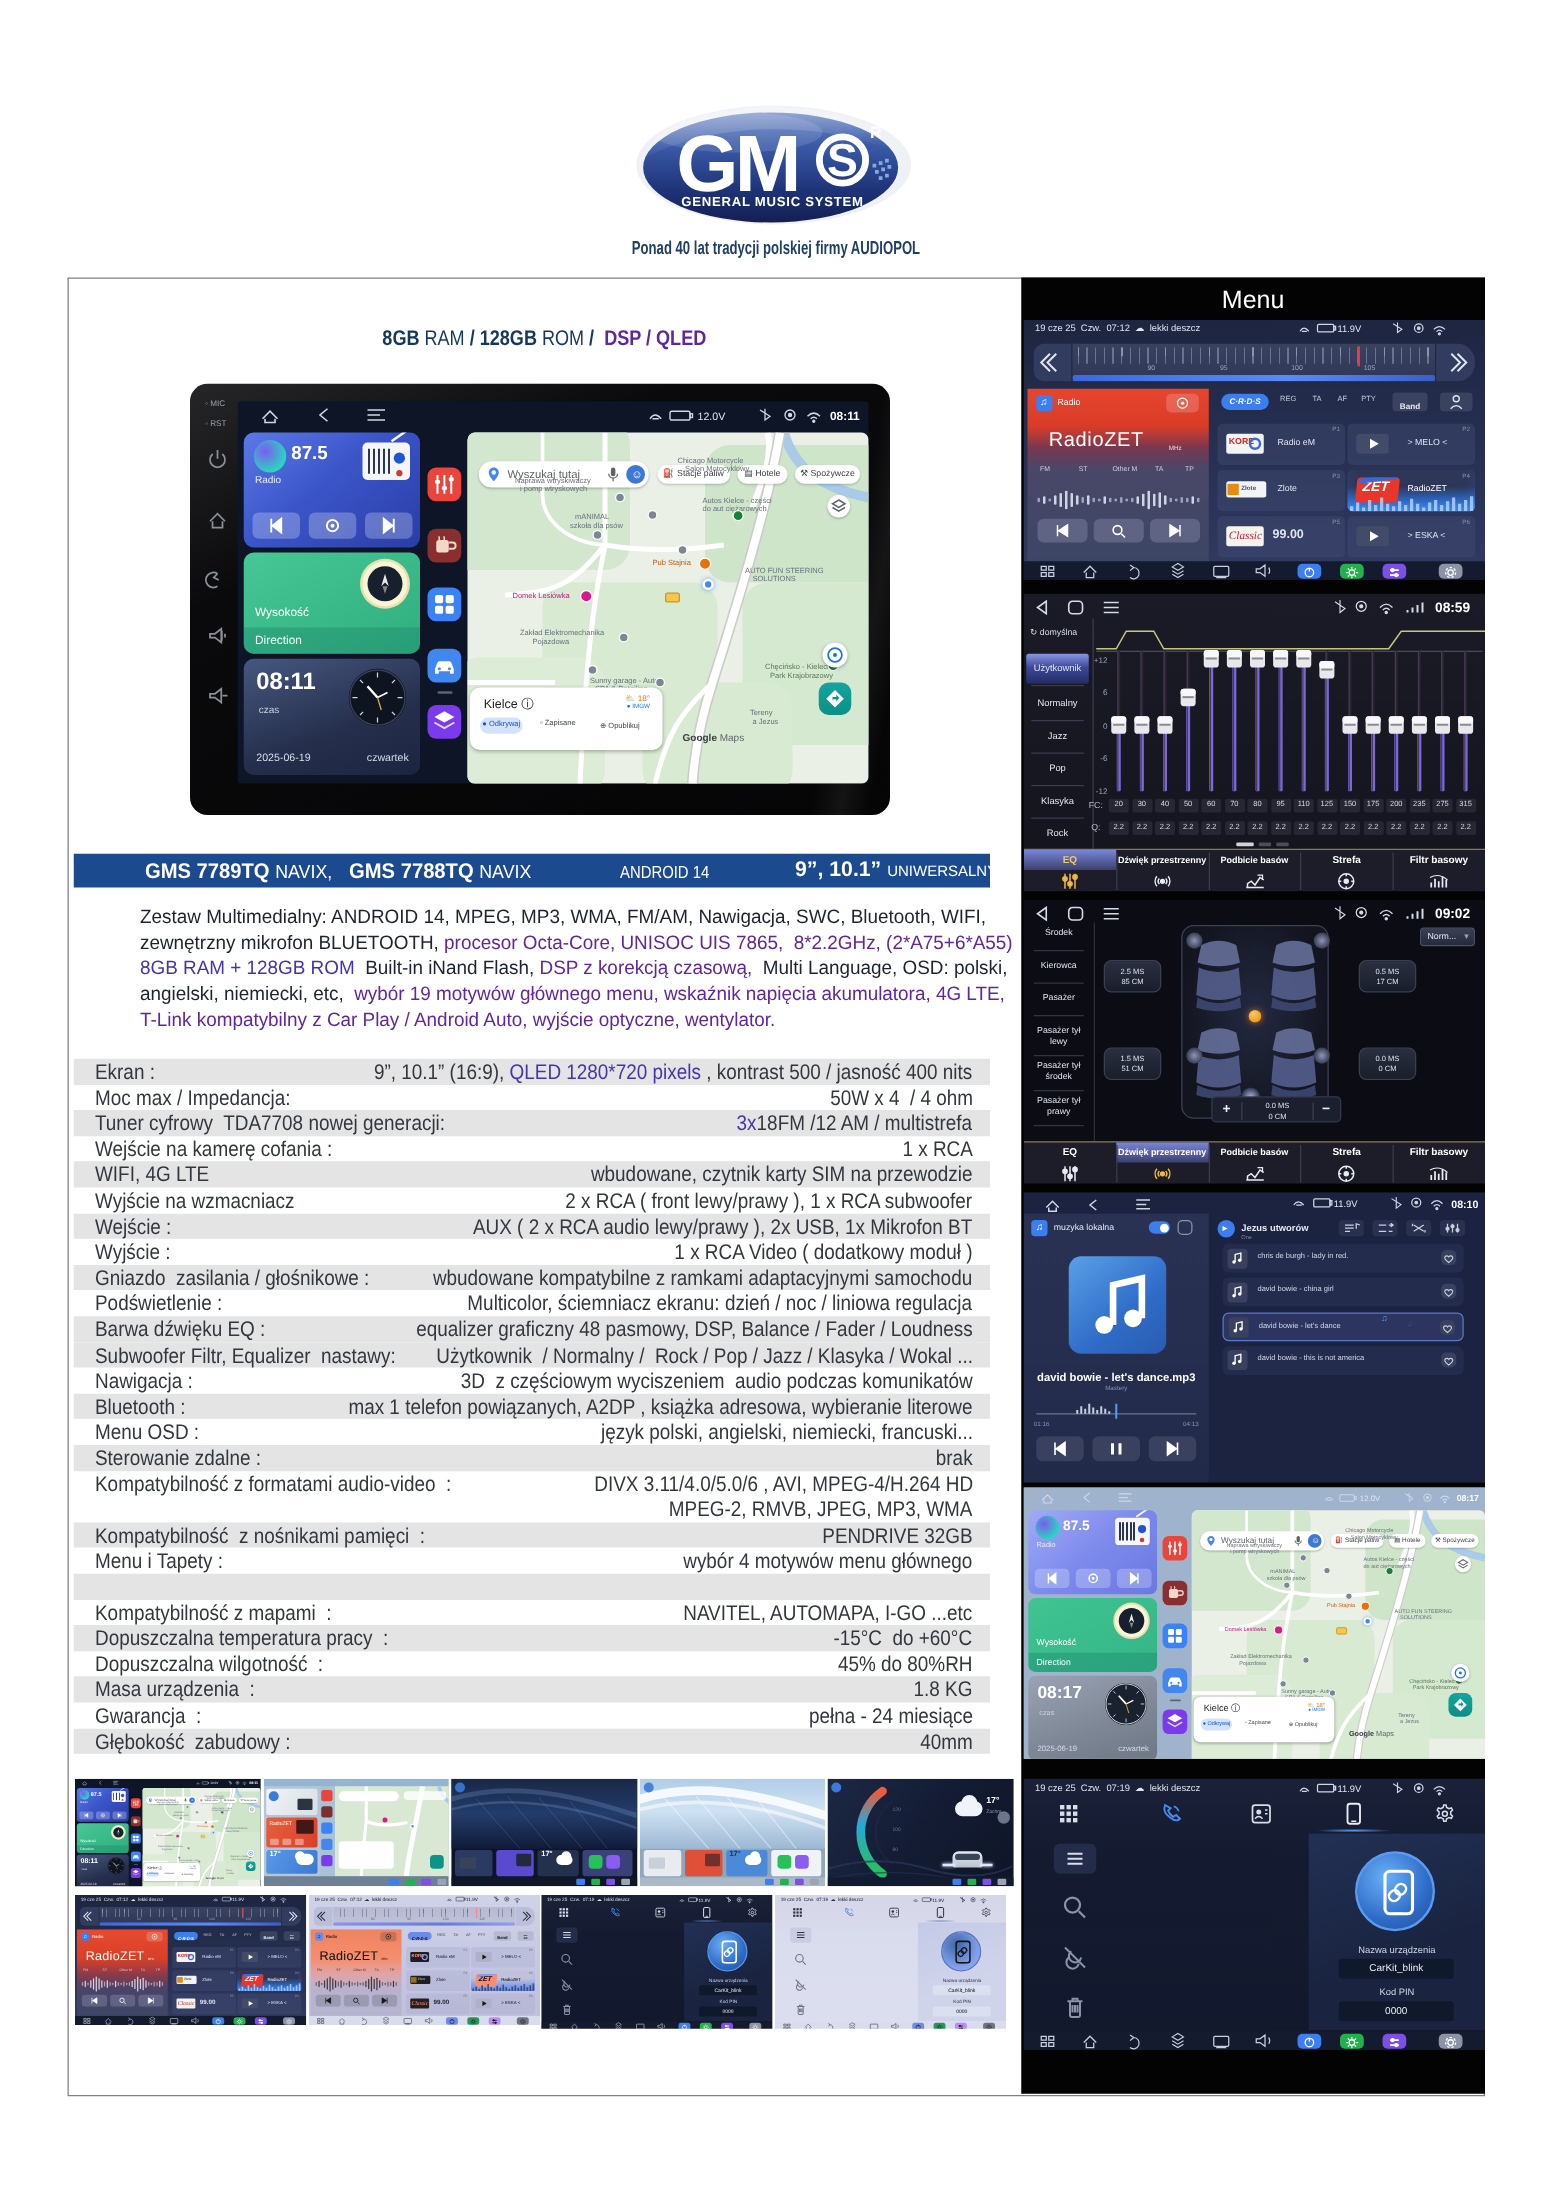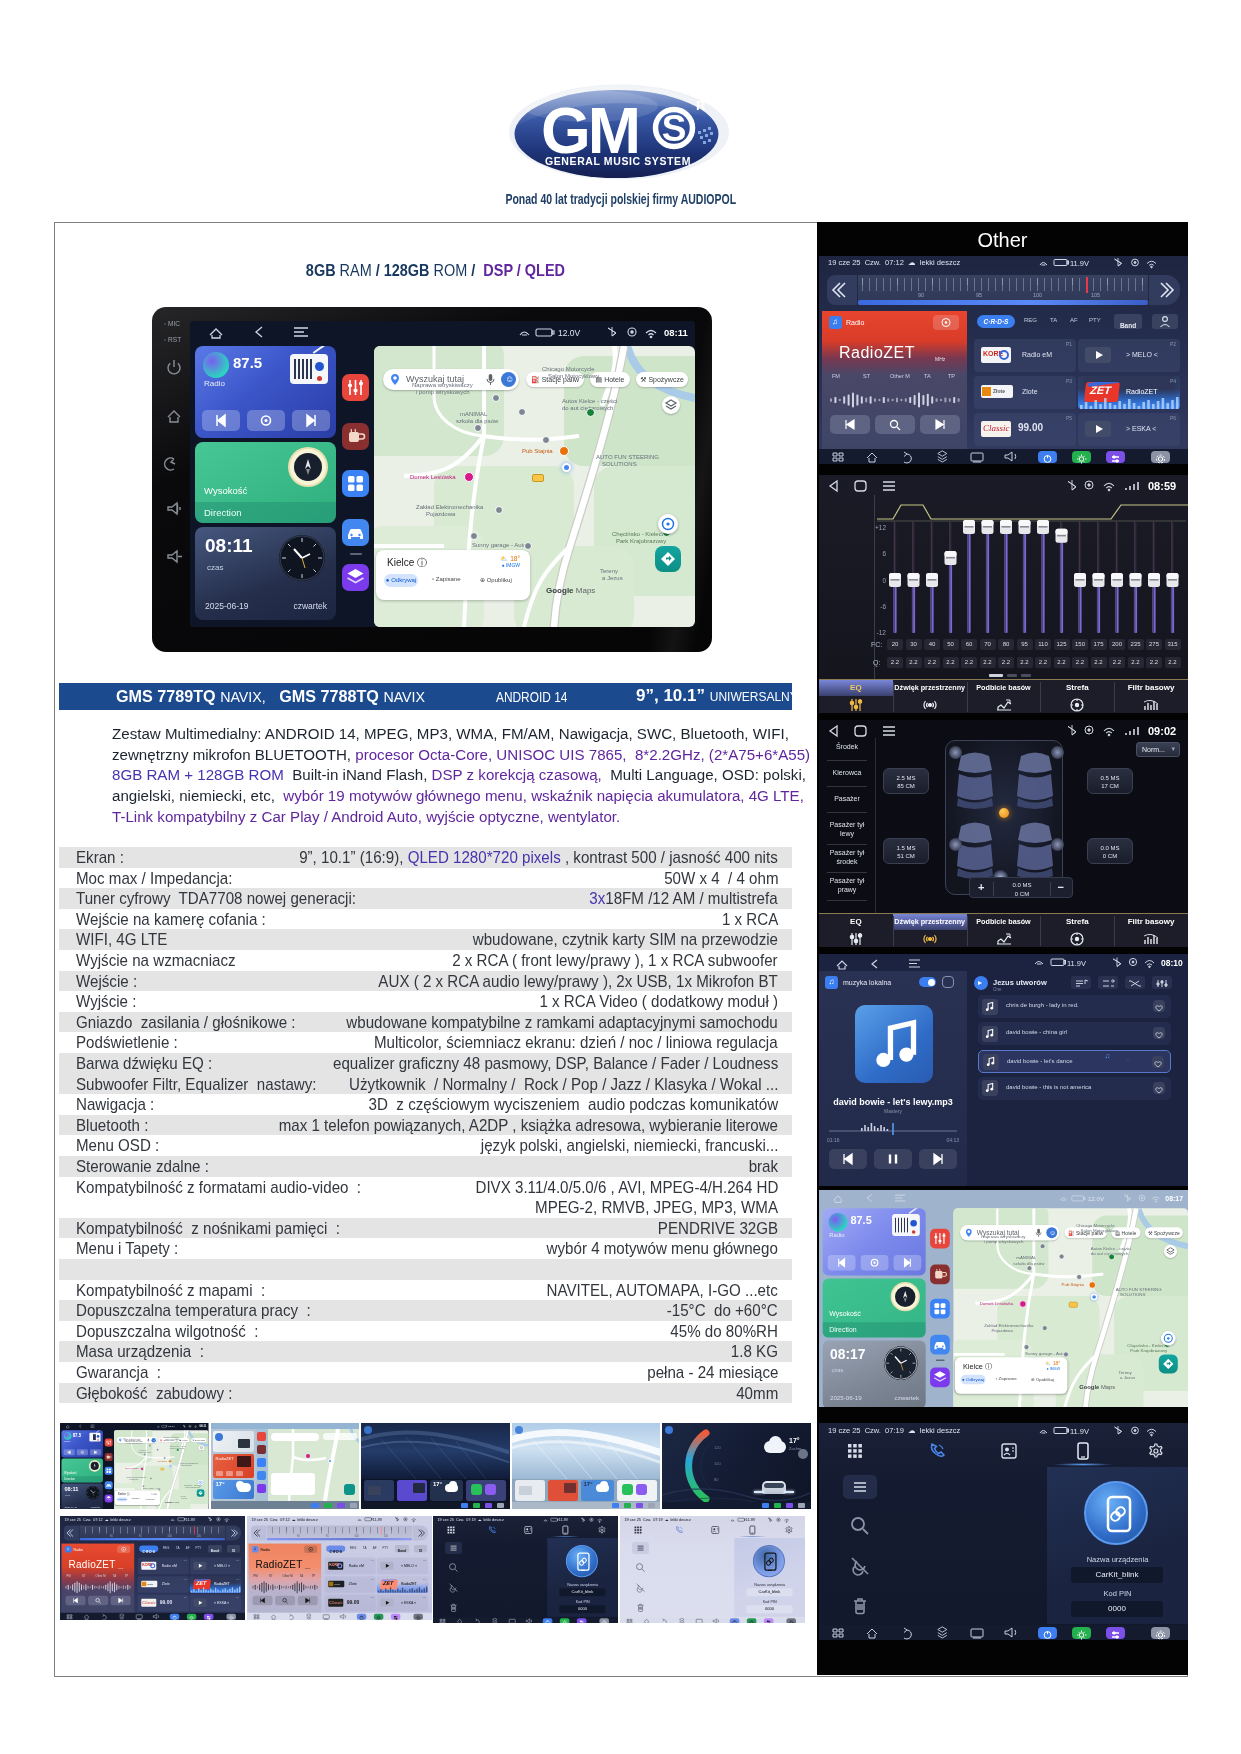--- a/index.html
+++ b/index.html
@@ -1363,21 +1363,21 @@
                     <circle cx="9.5" cy="6" r="4" stroke-dasharray="2 1.5"></circle>
                   </g>
                 </svg></div></div>
           </div>
         </div>
       </div>
     </div>
   </div>
 
 <div id="blackcol">
-  <div class="abs" style="left:0;top:7px;width:371px;text-align:center;color:#fff;font-size:20px;">Other</div>
+  <div class="abs" style="left:0;top:7px;width:371px;text-align:center;color:#fff;font-size:20px;">Menu</div>
   <div class="shot" id="shot-radio" style="top:34px;width:369px;height:208px;background:#232c48;">
       <div style="position:absolute;left:0;top:0;width:369px;height:208px;background:linear-gradient(#1d2540,#2b3458 70%,#323b60);overflow:hidden;">
         <div style="position:absolute;left:0;top:0px;width:369px;height:14px;">
           <span style="position:absolute;left:9px;top:2px;font-size:7.5px;color:#dde3ef;white-space:nowrap;">19 cze 25 &nbsp;Czw. &nbsp;07:12 &nbsp;☁ &nbsp;lekki deszcz</span>
           <svg style="position:absolute;right:4px;top:0" width="150" height="14" viewBox="0 0 150 14">
             <g stroke="#cfd6e4" stroke-width="1" fill="none">
               <path d="M6 9 q3 -5 7 0 M7.5 9 h4"></path>
               <rect x="20" y="3.5" width="13" height="6" rx="1"></rect>
               <rect x="33" y="5" width="1.5" height="3"></rect>
               <path d="M84 2 v8 l3.5 -2.6 l-7 -4.4 l7 4.4 l-3.5 2.6" stroke-width="0.9"></path>
@@ -1597,20 +1597,36 @@
           <g stroke="#d6dae6" stroke-width="1" fill="none">
             <path d="M8 3 v10 l4 -3.2 l-8 -5.4 l8 5.4 l-4 3.2" stroke-width="0.9"></path>
             <circle cx="25" cy="8" r="4"></circle>
             <circle cx="25" cy="8" r="1.2" fill="#d6dae6"></circle>
             <path d="M40 9 q5 -5.5 10 0 M42.3 11 q2.7 -2.7 5.4 0" stroke-width="1.1"></path>
             <circle cx="45" cy="13" r="0.9" fill="#d6dae6"></circle>
             <path d="M62 13 v-2 M66 13 v-4 M70 13 v-6 M74 13 v-8" stroke-width="1.6"></path>
           </g>
           <text x="84" y="12.5" fill="#fff" font-size="11" font-weight="bold">08:59</text>
         </svg>
+        <div style="position:absolute;left:0;top:20px;width:54px;height:198px;">
+          <span style="position:absolute;left:5px;top:7px;color:#d9dde8;font-size:7px;">↻ domyślna</span>
+          <div style="position:absolute;left:2px;top:28px;width:50px;height:24px;background:linear-gradient(#8a96e0,#3b4a9a 45%,#232c62);border-radius:2px;"></div>
+          <div style="position:absolute;left:2px;top:28px;width:50px;height:24px;text-align:center;line-height:24px;color:#e3e7f2;font-size:7.5px;">Użytkownik</div>
+          <div style="position:absolute;left:6px;top:53px;width:42px;height:1px;background:#3a3d4e;"></div>
+          <div style="position:absolute;left:2px;top:56px;width:50px;height:24px;text-align:center;line-height:24px;color:#e3e7f2;font-size:7.5px;">Normalny</div>
+          <div style="position:absolute;left:6px;top:81px;width:42px;height:1px;background:#3a3d4e;"></div>
+          <div style="position:absolute;left:2px;top:82px;width:50px;height:24px;text-align:center;line-height:24px;color:#e3e7f2;font-size:7.5px;">Jazz</div>
+          <div style="position:absolute;left:6px;top:107px;width:42px;height:1px;background:#3a3d4e;"></div>
+          <div style="position:absolute;left:2px;top:108px;width:50px;height:24px;text-align:center;line-height:24px;color:#e3e7f2;font-size:7.5px;">Pop</div>
+          <div style="position:absolute;left:6px;top:133px;width:42px;height:1px;background:#3a3d4e;"></div>
+          <div style="position:absolute;left:2px;top:134px;width:50px;height:24px;text-align:center;line-height:24px;color:#e3e7f2;font-size:7.5px;">Klasyka</div>
+          <div style="position:absolute;left:6px;top:159px;width:42px;height:1px;background:#3a3d4e;"></div>
+          <div style="position:absolute;left:2px;top:160px;width:50px;height:24px;text-align:center;line-height:24px;color:#e3e7f2;font-size:7.5px;">Rock</div>
+          <div style="position:absolute;left:6px;top:185px;width:42px;height:1px;background:#3a3d4e;"></div>
+        </div>
         <div style="position:absolute;left:55px;top:20px;width:1px;height:198px;background:#3a3d4e;"></div>
         <svg style="position:absolute;left:56px;top:22px" width="313" height="26" viewBox="0 0 313 26">
           <path d="M2 22 h16 l8 -14 h22 l8 14 h180 l10 -14 h30 l6 0 h31" stroke="#d8d890" stroke-width="1.2" fill="none" opacity="0.9"></path>
           <path d="M2 24 h309" stroke="#888a70" stroke-width="0.8" opacity="0.6"></path>
         </svg>
         <svg style="position:absolute;left:0;top:0" width="369" height="238" viewBox="0 0 369 238">
           <text x="67" y="55" fill="#9aa0b2" font-size="6.5" text-anchor="end">+12</text>
           <text x="67" y="81" fill="#9aa0b2" font-size="6.5" text-anchor="end">6</text>
           <text x="67" y="108" fill="#9aa0b2" font-size="6.5" text-anchor="end">0</text>
           <text x="67" y="134" fill="#9aa0b2" font-size="6.5" text-anchor="end">-6</text>
@@ -1956,21 +1972,21 @@
           <span style="position:absolute;left:24px;top:8px;color:#e5e9f4;font-size:7px;">muzyka lokalna</span>
           <div style="position:absolute;left:100px;top:6px;width:17px;height:10px;border-radius:5px;background:#3b7ef0;">
             <div style="position:absolute;right:1.5px;top:1.5px;width:7px;height:7px;border-radius:50%;background:#fff;"></div>
           </div>
           <div style="position:absolute;left:123px;top:5px;width:12px;height:12px;border-radius:4px;border:1.3px solid #8a93ad;"></div>
           <div style="position:absolute;left:36px;top:34px;width:78px;height:78px;border-radius:10px;background:linear-gradient(140deg,#5aa0e8,#2f6cc8 60%,#2a5cb0);"><svg width="78" height="78" viewBox="0 0 88 88">
               <circle cx="32" cy="62" r="8" fill="#fff"></circle>
               <circle cx="58" cy="56" r="8" fill="#fff"></circle>
               <path d="M40 62 V26 L66 20 V56" stroke="#fff" stroke-width="6" fill="none"></path>
             </svg></div>
-          <div style="position:absolute;left:0;top:126px;width:148px;text-align:center;color:#fff;font-size:9px;font-weight:bold;">david bowie - let's lewy.mp3</div>
+          <div style="position:absolute;left:0;top:126px;width:148px;text-align:center;color:#fff;font-size:9px;font-weight:bold;">david bowie - let's dance.mp3</div>
           <div style="position:absolute;left:0;top:137px;width:148px;text-align:center;color:#8a93ad;font-size:5px;">Mastery</div>
           <svg style="position:absolute;left:8px;top:146px" width="132" height="20" viewBox="0 0 132 20">
             <path d="M2 14 h128" stroke="#6a7390" stroke-width="1"></path>
             <rect x="34" y="11" width="1.6" height="3" fill="#c8cfdf"></rect>
             <rect x="37.2" y="8" width="1.6" height="6" fill="#c8cfdf"></rect>
             <rect x="40.400000000000006" y="10" width="1.6" height="4" fill="#c8cfdf"></rect>
             <rect x="43.60000000000001" y="6" width="1.6" height="8" fill="#c8cfdf"></rect>
             <rect x="46.80000000000001" y="9" width="1.6" height="5" fill="#c8cfdf"></rect>
             <rect x="50.000000000000014" y="11" width="1.6" height="3" fill="#c8cfdf"></rect>
             <rect x="53.20000000000002" y="8" width="1.6" height="6" fill="#c8cfdf"></rect>

